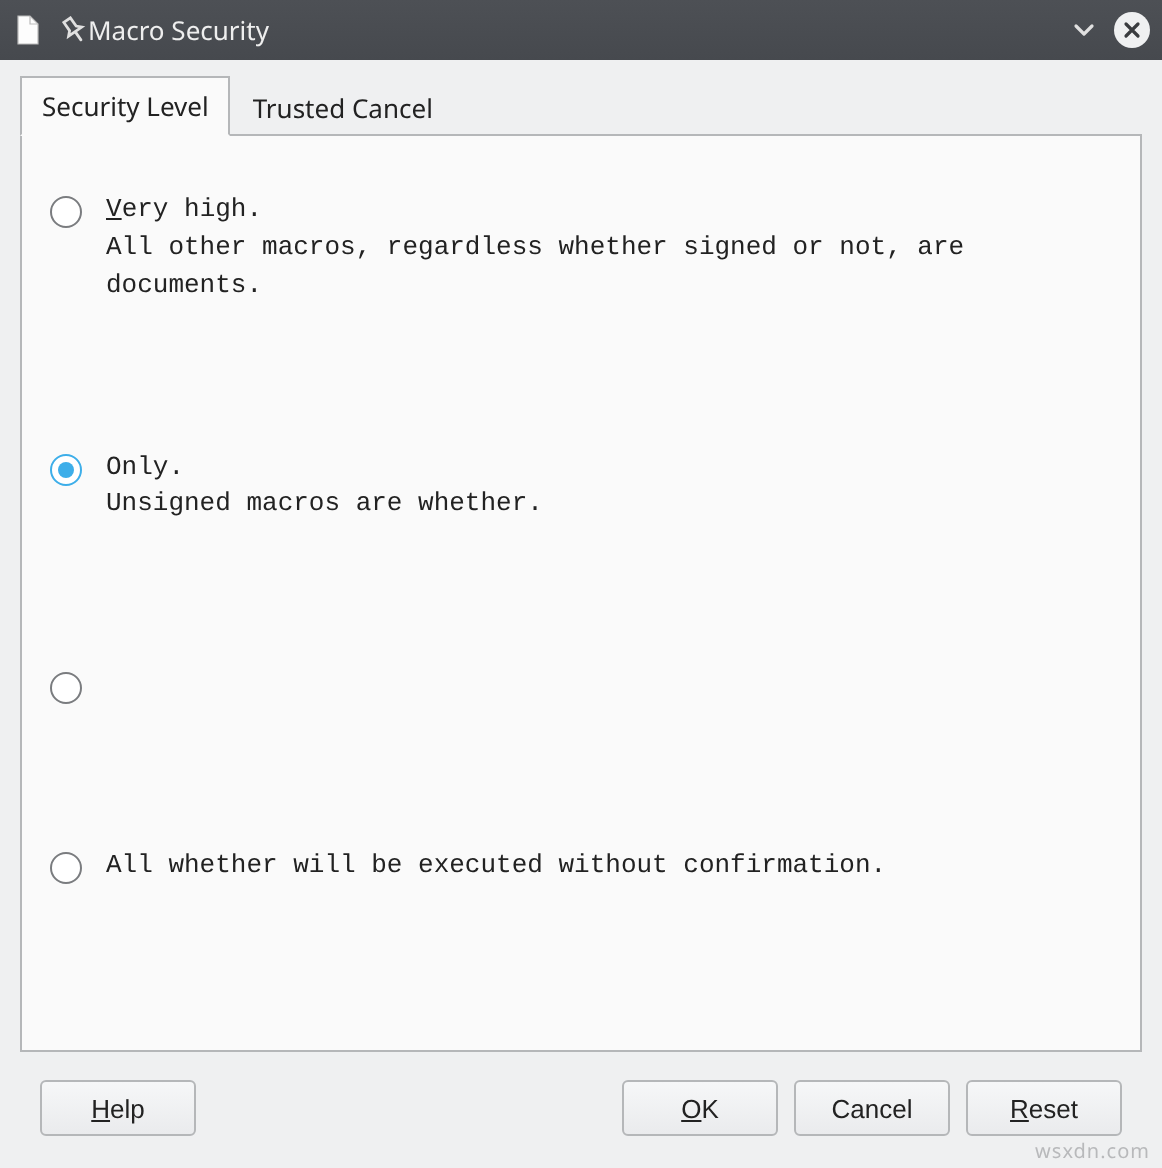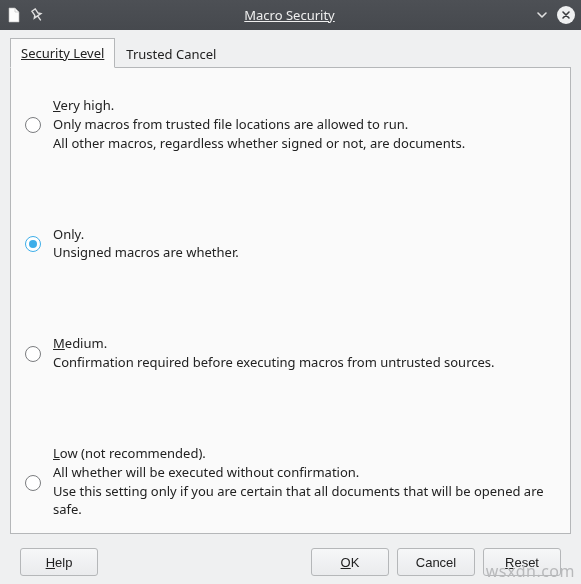--- a/index.html
+++ b/index.html
@@ -15,21 +15,21 @@
     .titlebar {
       background: #4a4d52;
       background: linear-gradient(to bottom, #4d5055, #46494e);
       color: #eee;
       height: 30px;
       display: flex;
       align-items: center;
       padding: 0 6px;
     }
     .titlebar .tb-left { display: flex; align-items: center; gap: 8px; }
-    .titlebar .tb-title { flex: 1; text-align: center; font-size: 13px; text-decoration: underline; }
+    .titlebar .tb-title { flex: 1; font-size: 13px; }
     .titlebar .tb-right { display: flex; align-items: center; gap: 8px; }
     .tb-icon svg { display: block; }
     .close-btn {
       width: 18px; height: 18px; border-radius: 50%;
       background: #eff0f1; display: flex; align-items: center; justify-content: center;
       cursor: pointer;
     }
     .close-btn svg { display: block; }
 
     .window-body {
@@ -53,21 +53,20 @@
       border-bottom: none;
       cursor: pointer;
       position: relative;
       background: transparent;
     }
     .tab.active {
       border: 1px solid #b5b7b9;
       border-bottom: 1px solid #fafafa;
       background: #fafafa;
       z-index: 2;
-      text-decoration: underline;
     }
     .tab-sep-line {
       position: absolute;
       bottom: 0;
       left: 0; right: 0;
       height: 1px;
       background: #b5b7b9;
       z-index: 1;
     }
 
@@ -78,22 +77,23 @@
       flex: 1;
       padding: 28px 14px 14px 14px;
       position: relative;
       display: flex;
       flex-direction: column;
       gap: 72px;
     }
 
     .opt {
       display: flex;
-      align-items: center;
+      align-items: flex-start;
       gap: 12px;
+      font-family: Liberation Mono, monospace;
     }
     .radio {
       width: 16px; height: 16px;
       border: 1px solid #7a7c7f;
       border-radius: 50%;
       margin-top: 2px;
       flex-shrink: 0;
       position: relative;
       background: #fff;
       cursor: pointer;
@@ -133,21 +133,21 @@
       display: inline-flex;
       align-items: center;
       justify-content: center;
     }
     .btn .ul { text-decoration: underline; }
 
     .watermark {
       position: absolute;
       right: 6px;
       bottom: 2px;
-      font-size: 16px;
+      font-size: 10px;
       color: #b8b9bb;
       letter-spacing: 0.5px;
       margin-left: 28px;
     }
   </style>
 </head>
 <body>
 
 <div class="titlebar">
   <div class="tb-left">
@@ -184,47 +184,40 @@
     <div class="tab">Trusted Cancel</div>
     <div class="tab-sep-line"></div>
   </div>
 
   <div class="panel">
 
     <div class="opt">
       <div class="radio"></div>
       <div class="opt-text">
         <div class="opt-title"><span class="ul">V</span><span>ery high.</span></div>
-        <div class="opt-desc">Only macros from trusted file locations are allowed to run.</div>
         <div class="opt-desc">All other macros, regardless whether signed or not, are documents.</div>
       </div>
     </div>
 
     <div class="opt">
       <div class="radio checked"></div>
       <div class="opt-text">
         <div class="opt-title">Only.</div>
         <div class="opt-desc">Unsigned macros are whether.</div>
       </div>
     </div>
 
     <div class="opt">
       <div class="radio"></div>
-      <div class="opt-text">
-        <div class="opt-title"><span class="ul">M</span><span>edium.</span></div>
-        <div class="opt-desc">Confirmation required before executing macros from untrusted sources.</div>
-      </div>
     </div>
 
     <div class="opt">
       <div class="radio"></div>
       <div class="opt-text">
-        <div class="opt-title"><span class="ul">L</span><span>ow (not recommended).</span></div>
         <div class="opt-desc">All whether will be executed without confirmation.</div>
-        <div class="opt-desc">Use this setting only if you are certain that all documents that will be opened are safe.</div>
       </div>
     </div>
 
   </div>
 
   <div class="button-row">
     <button class="btn">
         <span class="ul">H</span>
         <span>elp</span>
       </button>

